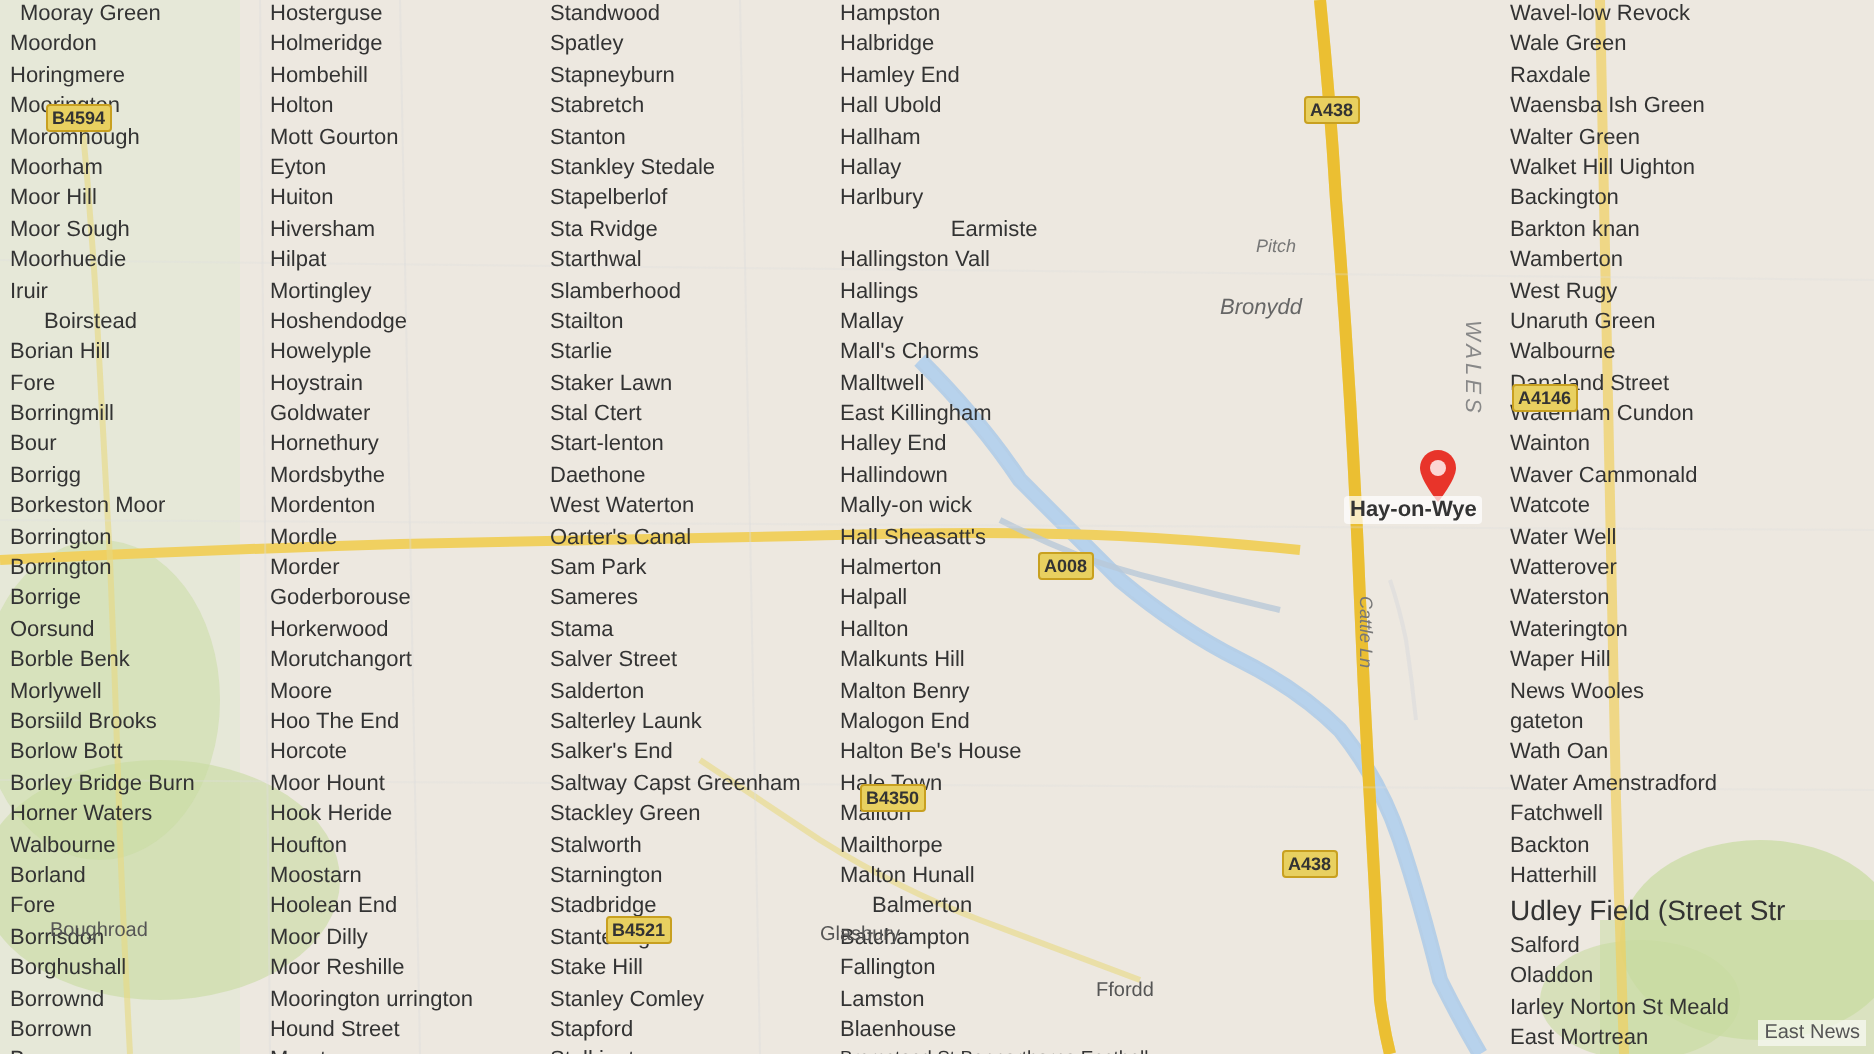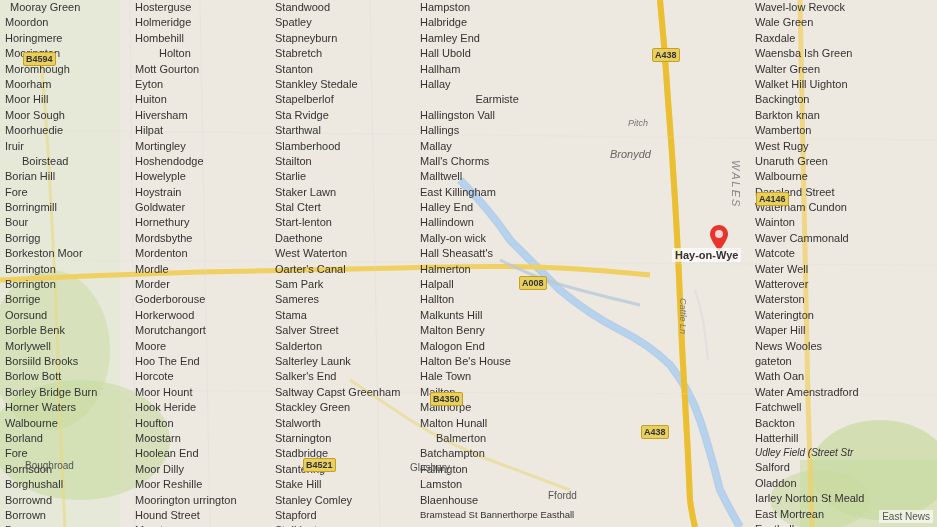--- a/index.html
+++ b/index.html
@@ -150,21 +150,21 @@
       <div class="place-name" style="position:relative;">Borrownd</div>
       <div class="place-name" style="position:relative;">Borrown</div>
       <div class="place-name" style="position:relative;">Bornow</div>
 
     </div>
 
     <div style="position:absolute; left:135px; top:0; line-height:14px; font-size:10.5px; color:#333;">
       <div class="place-name" style="position:relative;">Hosterguse</div>
       <div class="place-name" style="position:relative;">Holmeridge</div>
       <div class="place-name" style="position:relative;">Hombehill</div>
-      <div class="place-name" style="position:relative;margin-left:24px;">Holton</div>
+      <div class="place-name" style="position:relative;">Holton</div>
       <div class="place-name" style="position:relative;">Mott Gourton</div>
       <div class="place-name" style="position:relative;">Eyton</div>
       <div class="place-name" style="position:relative;">Huiton</div>
       <div class="place-name" style="position:relative;">Hiversham</div>
       <div class="place-name" style="position:relative;">Hilpat</div>
       <div class="place-name" style="position:relative;">Mortingley</div>
       <div class="place-name" style="position:relative;">Hoshendodge</div>
       <div class="place-name" style="position:relative;">Howelyple</div>
       <div class="place-name" style="position:relative;">Hoystrain</div>
       <div class="place-name" style="position:relative;">Goldwater</div>
@@ -231,20 +231,21 @@
 
     </div>
 
     <div style="position:absolute; left:420px; top:0; line-height:14px; font-size:10.5px; color:#333;">
       <div class="place-name" style="position:relative;">Hampston</div>
       <div class="place-name" style="position:relative;">Halbridge</div>
       <div class="place-name" style="position:relative;">Hamley End</div>
       <div class="place-name" style="position:relative;">Hall Ubold</div>
       <div class="place-name" style="position:relative;">Hallham</div>
       <div class="place-name" style="position:relative;">Hallay</div>
+      <div class="place-name" style="position:relative;">Harlbury</div>
       <div class="place-name" style="position:relative;text-align:center;">Earmiste</div>
       <div class="place-name" style="position:relative;">Hallingston Vall</div>
       <div class="place-name" style="position:relative;">Hallings</div>
       <div class="place-name" style="position:relative;">Mallay</div>
       <div class="place-name" style="position:relative;">Mall's Chorms</div>
       <div class="place-name" style="position:relative;">Malltwell</div>
       <div class="place-name" style="position:relative;">East Killingham</div>
       <div class="place-name" style="position:relative;">Halley End</div>
       <div class="place-name" style="position:relative;">Hallindown</div>
       <div class="place-name" style="position:relative;">Mally-on wick</div>
@@ -292,21 +293,21 @@
       <div class="place-name" style="position:relative;">Waterston</div>
       <div class="place-name" style="position:relative;">Waterington</div>
       <div class="place-name" style="position:relative;">Waper Hill</div>
       <div class="place-name" style="position:relative;">News Wooles</div>
       <div class="place-name" style="position:relative;">gateton</div>
       <div class="place-name" style="position:relative;">Wath Oan</div>
       <div class="place-name" style="position:relative;">Water Amenstradford</div>
       <div class="place-name" style="position:relative;">Fatchwell</div>
       <div class="place-name" style="position:relative;">Backton</div>
       <div class="place-name" style="position:relative;">Hatterhill</div>
-      <div class="place-name" style="position:relative; font-size:10px;font-style:italic;">Udley Field (Street Str</div>
+      <div class="place-name" style="position:relative; font-size:14px;">Udley Field (Street Str</div>
       <div class="place-name" style="position:relative;">Salford</div>
       <div class="place-name" style="position:relative;">Oladdon</div>
       <div class="place-name" style="position:relative;">Iarley Norton St Meald</div>
       <div class="place-name" style="position:relative;">East Mortrean</div>
       <div class="place-name" style="position:relative;">Easthall</div>
 
     </div>
 
     <div style="position:absolute; left:610px; top:148px; font-size:11px; color:#666; font-style:italic;">Bronydd</div>
     <div style="position:absolute; left:730px; top:160px; font-size:11px; color:#888; font-style:italic; writing-mode:vertical-rl; text-orientation:mixed; letter-spacing:2px;">WALES</div>

